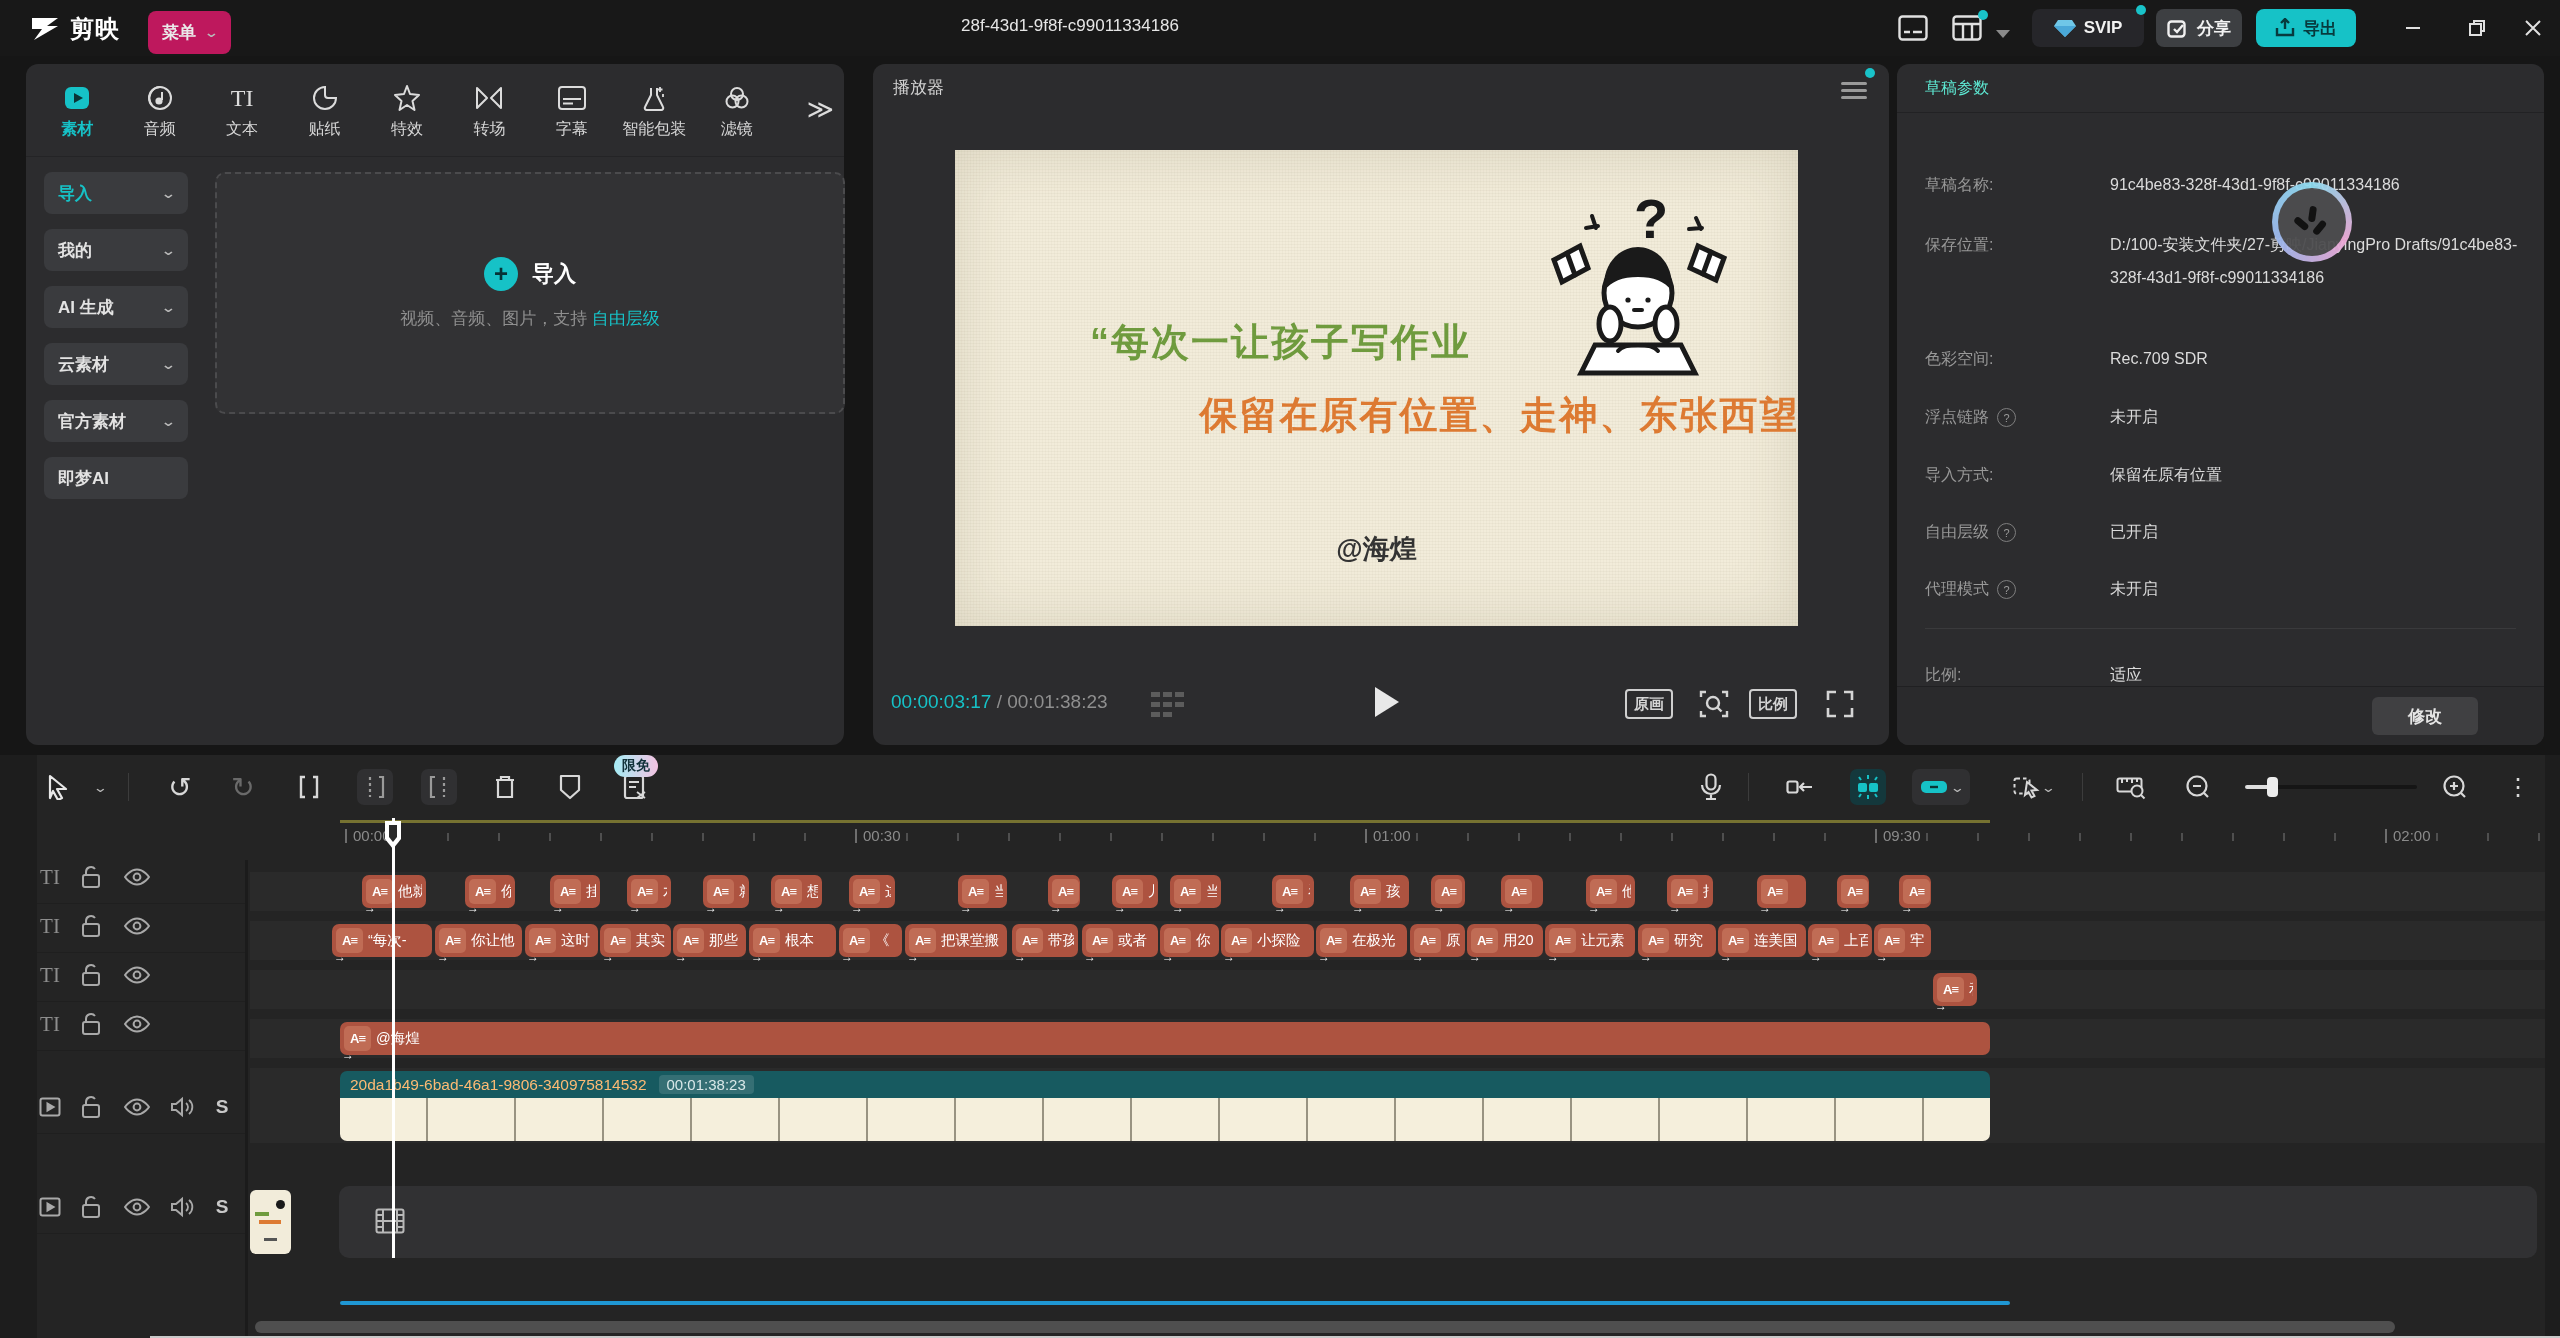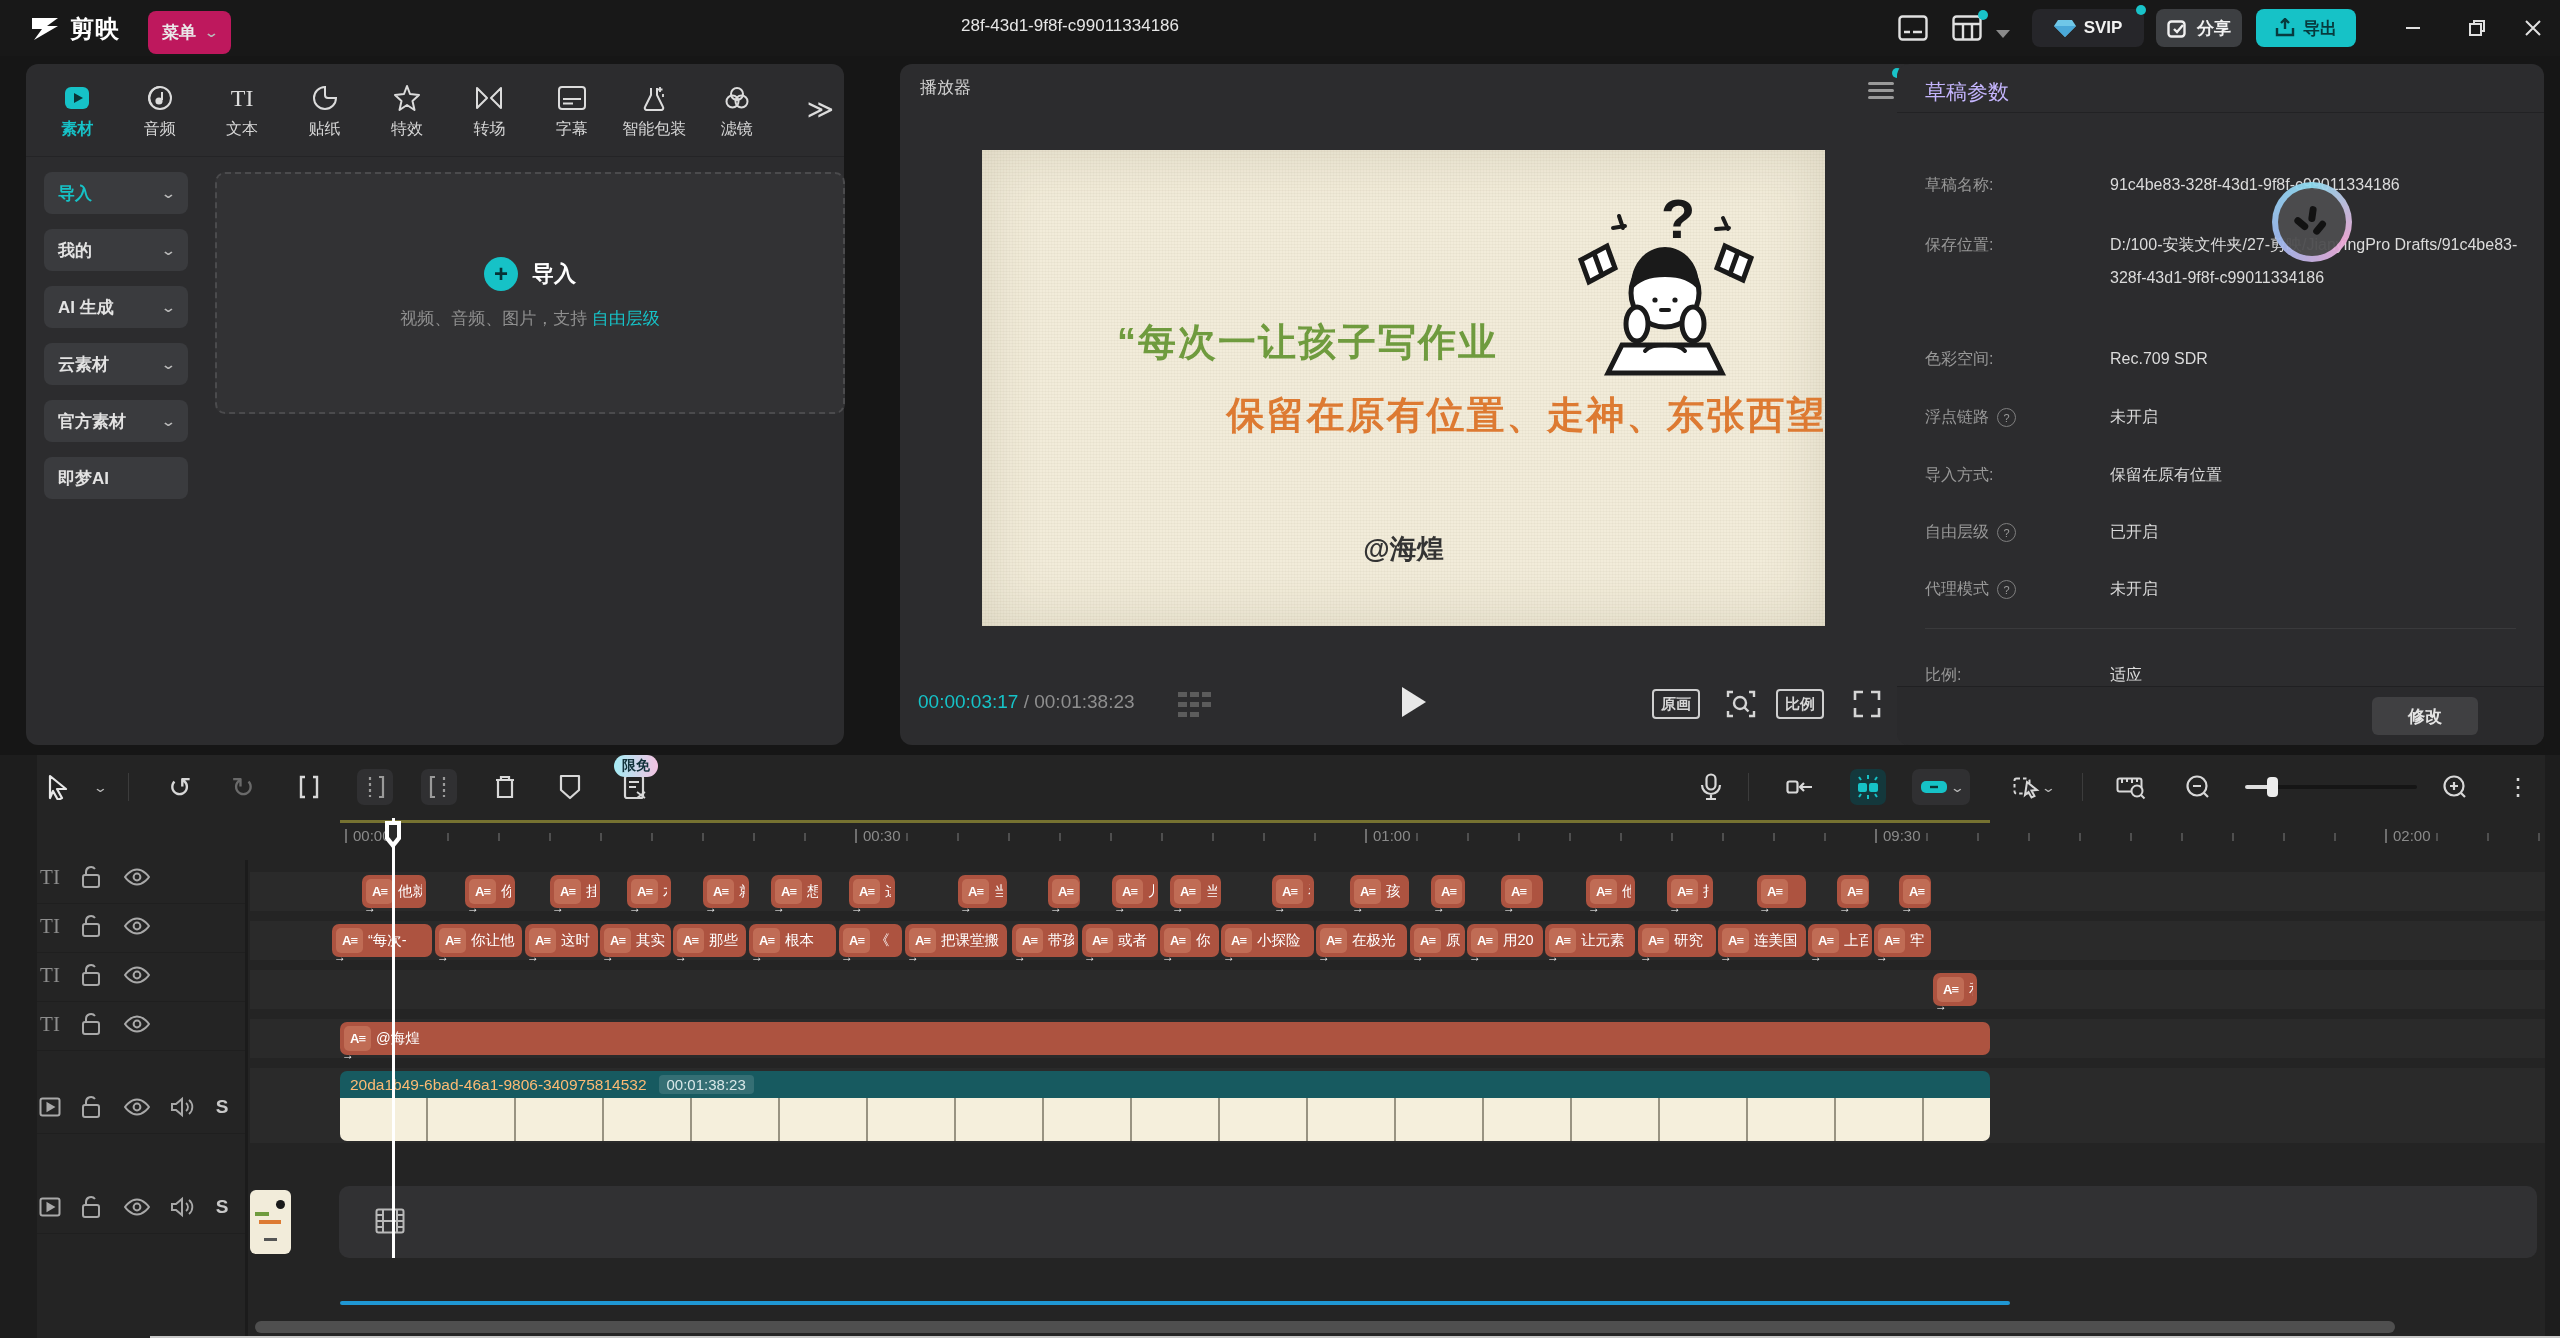--- a/index.html
+++ b/index.html
@@ -51,21 +51,21 @@
   .pv-line1{position:absolute;left:16%;top:35%;font-size:38px;font-weight:bold;color:#6f9b3e;letter-spacing:2px;white-space:nowrap;}
   .pv-line2{position:absolute;left:29%;top:50.5%;font-size:38px;font-weight:bold;color:#dd7a32;letter-spacing:2px;white-space:nowrap;}
   .pv-mark{position:absolute;left:0;right:0;top:80%;text-align:center;font-size:27px;font-weight:bold;color:#333;}
   .controls{position:absolute;left:0;right:0;top:615px;height:52px;}
   .time{position:absolute;left:18px;top:12px;font-size:19px;}
   .time .cur{color:#16c2c7;} .time .sep,.time .tot{color:#8f8f8f;}
   .gridpages{position:absolute;left:278px;top:12px;}
   .playbtn{position:absolute;left:502px;top:8px;width:0;height:0;border-left:24px solid #e8e8e8;border-top:15px solid transparent;border-bottom:15px solid transparent;}
   .boxbtn{position:absolute;top:10px;height:26px;padding:0 7px;border:2px solid #cfcfcf;border-radius:4px;color:#d5d5d5;font-size:15px;line-height:26px;font-weight:bold;}
   
-  .r-title{position:absolute;left:28px;top:14px;font-size:21px;color:#c4b5fd;}
+  .r-title{position:absolute;left:28px;top:14px;font-size:16px;color:#5eead4;}
   .r-divider{position:absolute;left:0;right:0;top:48px;height:1px;background:#222224;}
   .drow{position:absolute;left:28px;right:26px;}
   .dlabel{position:absolute;left:0;top:0;font-size:16px;color:#989898;display:flex;align-items:center;gap:8px;}
   .dvalue{position:absolute;left:185px;top:0;width:414px;font-size:16px;color:#dbdbdb;line-height:33px;word-break:break-all;margin-top:-7px;}
   .qmark{width:17px;height:17px;border:1.5px solid #7e7e7e;border-radius:50%;font-size:11px;color:#9a9a9a;
          display:inline-flex;align-items:center;justify-content:center;}
   .r-divider2{position:absolute;left:28px;right:28px;top:564px;height:1px;background:#3a3a3c;}
   .r-bottom{position:absolute;left:0;right:0;bottom:0;height:58px;background:#2a2a2c;border-top:1px solid #202022;border-radius:0 0 12px 12px;}
   .modify-btn{position:absolute;right:66px;top:10px;width:106px;height:38px;background:#404042;border-radius:6px;
               font-size:17px;font-weight:bold;color:#e5e5e5;display:flex;align-items:center;justify-content:center;}
@@ -316,21 +316,21 @@
       <div class="import-main">
         <span class="plus-circle">+</span>
         <span>导入</span>
       </div>
       <div class="import-hint">
         <span>视频、音频、图片，支持 </span><span class="lnk">自由层级</span>
       </div>
     </div>
   </div>
 
-  <div class="panel" style="left:873px;top:64px;width:1016px;height:681px;margin-left:27px;">
+  <div class="panel" style="left:873px;top:64px;width:1016px;height:681px;">
     <div class="p-header">播放器</div>
     <div class="p-menu">
         <i></i>
         <i></i>
         <i></i>
       <span class="dot" style="right:-8px;top:-10px;"></span>
     </div>
 
     <div class="preview">
       <div class="pv-line1">“每次一让孩子写作业</div>

